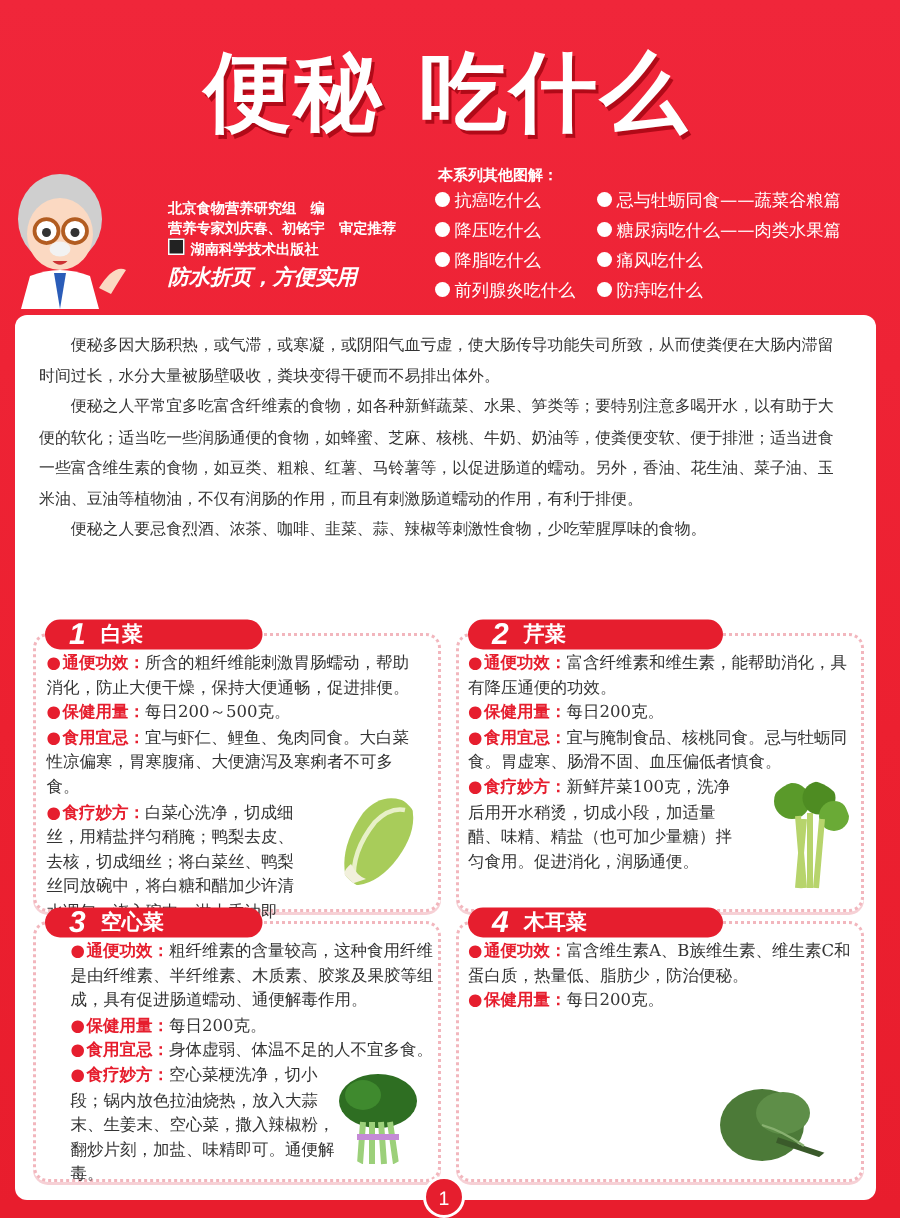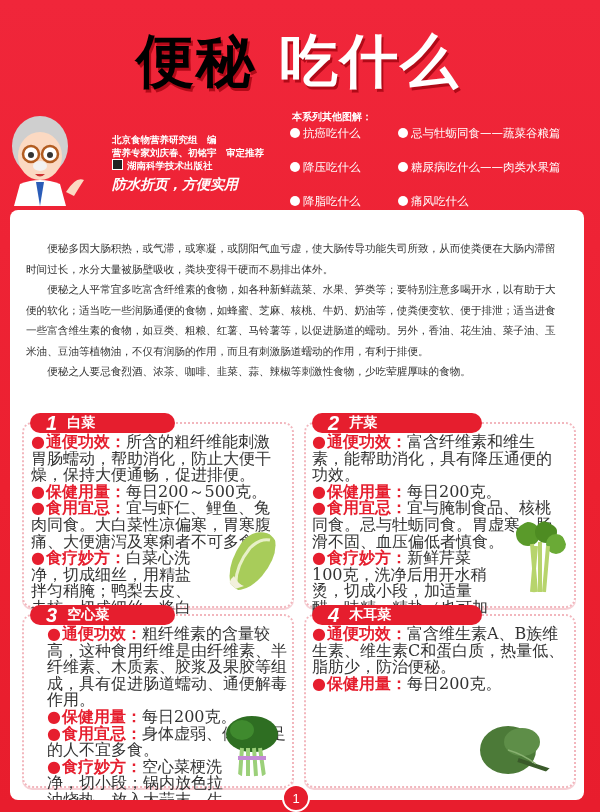--- a/index.html
+++ b/index.html
@@ -7,55 +7,55 @@
     width:600px; height:812px; overflow:hidden; position:relative;
     background:#ee2233;
     font-family:"DejaVu Sans", sans-serif;
   }
   .page { position:absolute; inset:0; background:linear-gradient(180deg,#f0263a 0%,#ec2030 60%,#e81d2d 100%); }
   
   .title {
     position:absolute; left:136px; top:26px; font-size:58px; font-weight:bold; letter-spacing:2px;
     line-height:70px;
   }
-  .title .yellow { color:#000000; text-shadow:2px 3px 0 #b10a18; }
+  .title .yellow { color:#ffffff; text-shadow:2px 3px 0 #b10a18; }
   .title .white { color:#ffffff; text-shadow:2px 3px 0 #b10a18;margin-left:24px; }
 
   
   .series-heading { position:absolute; left:292px; top:110px; font-size:10px; font-weight:bold; color:#fff; }
-  .series-list { position:absolute; left:290px; top:124px; width:310px; display:grid; grid-template-columns:108px 200px; row-gap:16px;text-align:right; }
+  .series-list { position:absolute; left:290px; top:124px; width:310px; display:grid; grid-template-columns:108px 200px; row-gap:2px;text-align:right; }
   .series-item { font-size:11.5px; color:#fff; display:flex; align-items:center; height:18px; white-space:nowrap; }
   .dot { width:10px; height:10px; border-radius:50%; background:#fff; margin-right:3px; flex:none; }
 
   
   .credits { position:absolute; left:112px; top:133px; color:#fff; font-size:9.5px; font-weight:bold; line-height:13px; }
   .credits .pub-icon { display:inline-block; width:9px; height:9px; background:#222; border:1px solid #fff; margin-right:4px; vertical-align:-1px; }
   .tagline { position:absolute; left:112px; top:176px; color:#fff; font-size:14px; font-style:italic; font-weight:bold; }
 
   
   .mascot { position:absolute; left:4px; top:106px; width:100px; height:100px; }
 
   
   .panel {
     position:absolute; left:10px; top:210px; width:574px; height:590px; background:#fff; border-radius:8px;
   }
-  .intro { position:absolute; left:26px; top:238px; width:540px; font-family:"DejaVu Serif", serif; font-size:10.6px; color:#333; line-height:20.5px; }
+  .intro { position:absolute; left:26px; top:220px; width:540px; font-family:"DejaVu Serif", serif; font-size:10.6px; color:#333; line-height:20.5px; }
   .intro p { margin:0; text-indent:2em; }
 
   
   .card {
     position:absolute; border:2px dotted #f2b6bd; border-radius:10px; background:#fff;
     box-shadow:0 2px 0 #f6d0d5;
   }
   .card-header {
     position:absolute; height:20px; background:#e61e2e; border-radius:10px; color:#fff; display:flex; align-items:center;
     font-weight:bold; font-size:14px;
   }
   .card-header .num { font-style:italic; font-size:20px; margin:0 10px 0 16px; font-family:"Liberation Sans", sans-serif; }
-  .card-body { position:absolute; font-family:"DejaVu Serif", serif; font-size:16px; color:#333; line-height:16.6px; }
+  .card-body { position:absolute; font-family:"DejaVu Serif", serif; font-size:11px; color:#333; line-height:16.6px; }
   .card-body .row { margin:0; }
   .lbl { color:#e61e2e; font-family:"DejaVu Sans", sans-serif; font-weight:bold; }
   .lbl::before { content:"●"; margin-right:1px; }
 
   .veg { position:absolute; border-radius:50%; }
 
   .page-num {
     position:absolute; left:282px; top:784px; width:24px; height:24px; border-radius:50%; background:#e61e2e; border:2px solid #fff;
     color:#fff; font-size:13px; display:flex; align-items:center; justify-content:center; font-family:"Liberation Sans", sans-serif;
   }

